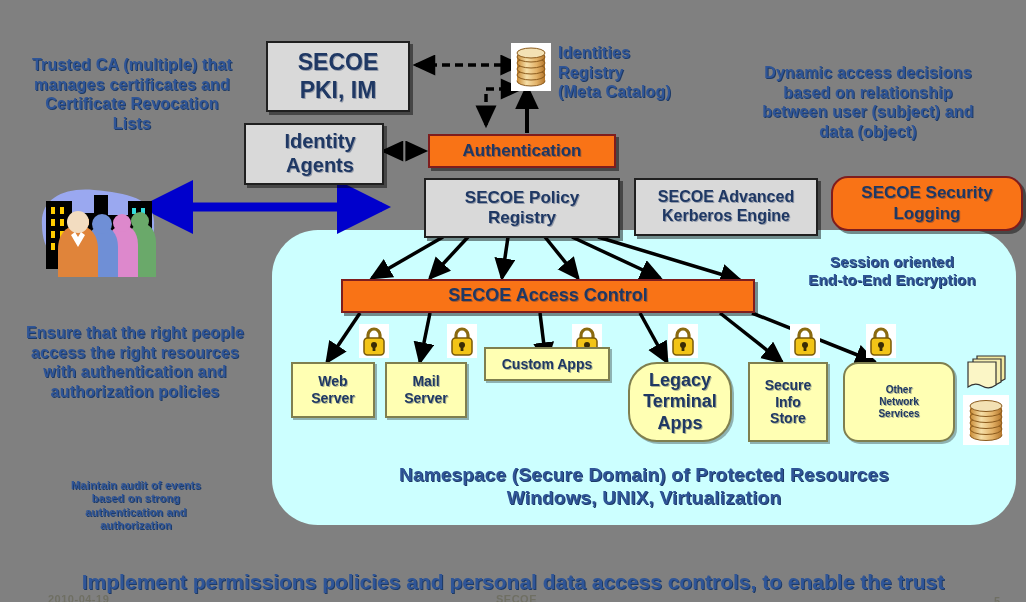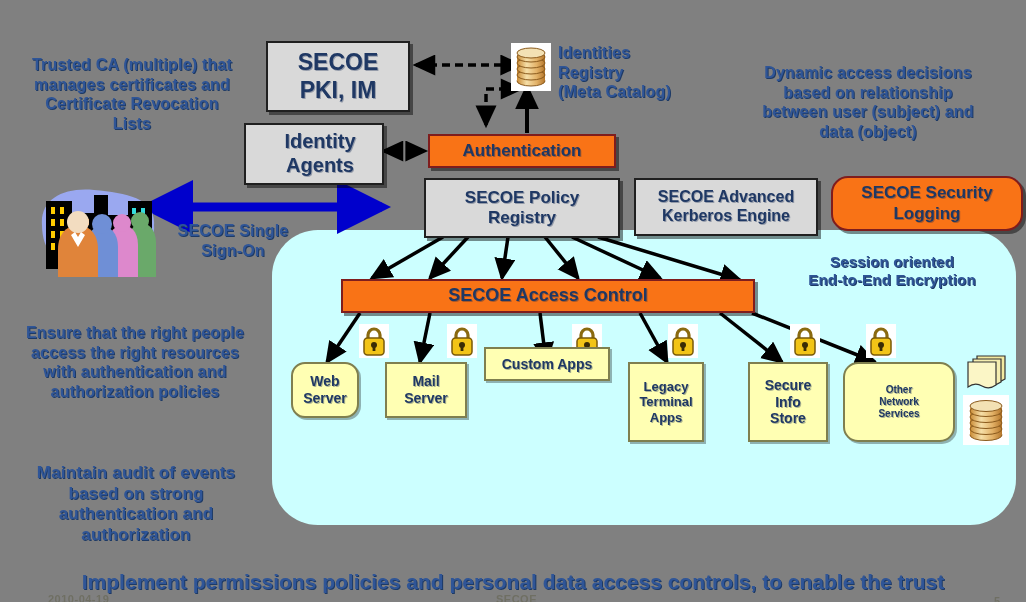--- a/index.html
+++ b/index.html
@@ -262,22 +262,20 @@
         <circle cx="86" cy="42" r="9" fill="#dd88cc"></circle>
         <path d="M50,66 c0-14 8-21 16-21 c8,0 16,7 16,21 l0,30 l-32,0 z" fill="#6f8fd6"></path>
         <circle cx="66" cy="43" r="10" fill="#6f8fd6"></circle>
         <path d="M22,68 c0-16 10-24 20-24 c10,0 20,8 20,24 l0,28 l-40,0 z" fill="#e0843a"></path>
         <circle cx="42" cy="41" r="11" fill="#f2dcc0"></circle>
         <path d="M35,54 l7,12 l7,-12 l-4,-3 l-3,5 l-3,-5 z" fill="#ffffff"></path>
       </g>
     </svg>
   </div>
 
-  <div class="caption" style="left:163px; top:186px; width:140px; font-size:16px;">SECOE Single
-Sign-On</div>
 
   <div class="box box-yellow" style="left:341px; top:244px; width:414px; height:34px; font-size:18px;">SECOE Access Control</div>
 
   <div class="caption" style="left:785px; top:218px; width:214px; font-size:15px;">Session oriented
 End-to-End  Encryption</div>
 
   <div class="padlock" style="left:359px; top:289px;">
     <svg width="30" height="34" viewBox="0 0 30 34">
         <g>
       <path d="M9,15 v-4 a6,6 0 0 1 12,0 v4" fill="none" stroke="#8a6a10" stroke-width="3.2"></path>
@@ -331,29 +329,29 @@
     <svg width="30" height="34" viewBox="0 0 30 34">
         <g>
       <path d="M9,15 v-4 a6,6 0 0 1 12,0 v4" fill="none" stroke="#8a6a10" stroke-width="3.2"></path>
       <rect x="5" y="14" width="20" height="17" rx="3.5" fill="#f2c417" stroke="#7a5a08" stroke-width="1.5"></rect>
       <circle cx="15" cy="21" r="3" fill="#3a2c05"></circle>
           <rect x="13.6" y="21" width="2.8" height="6" fill="#3a2c05"></rect>
     </g>
       </svg>
   </div>
 
-  <div class="box box-lightyellow" style="left:291px; top:327px; width:68px; height:56px; font-size:14px;border-radius:14px;">Web
+  <div class="box box-lightyellow" style="left:291px; top:327px; width:84px; height:56px; font-size:14px;">Web
 Server</div>
 
   <div class="box box-lightyellow" style="left:385px; top:327px; width:82px; height:56px; font-size:14px;">Mail
 Server</div>
 
   <div class="box box-lightyellow" style="left:484px; top:312px; width:126px; height:34px; font-size:14px;">Custom Apps</div>
 
-  <div class="box box-lightyellow" style="left:628px; top:327px; width:76px; height:80px; font-size:13px;">Legacy
+  <div class="box box-lightyellow" style="left:628px; top:327px; width:104px; height:80px; font-size:18px;border-radius:29px;">Legacy
 Terminal
 Apps</div>
 
   <div class="box box-lightyellow" style="left:748px; top:327px; width:80px; height:80px; font-size:14px;">Secure
 Info
 Store</div>
 
   <div class="box box-lightyellow" style="left:843px; top:327px; width:112px; height:80px; font-size:10px;border-radius:15px;">Other
 Network
 Services</div>
@@ -383,27 +381,29 @@
         <rect x="7" y="13" width="32" height="27" fill="url(#dbg2)" stroke="none"></rect>
         <ellipse cx="23" cy="34" rx="16" ry="5.5" fill="url(#dbg2)"></ellipse>
         <ellipse cx="23" cy="28" rx="16" ry="5.5" fill="url(#dbg2)"></ellipse>
         <ellipse cx="23" cy="22" rx="16" ry="5.5" fill="url(#dbg2)"></ellipse>
         <ellipse cx="23" cy="16" rx="16" ry="5.5" fill="url(#dbg2)"></ellipse>
         <ellipse cx="23" cy="11" rx="16" ry="5.5" fill="#f3e1b4"></ellipse>
       </g>
     </svg>
   </div>
 
+  <div class="caption" style="left:290px; top:428px; width:708px; font-size:19px;">Namespace (Secure Domain) of Protected Resources
+Windows, UNIX, Virtualization</div>
 
   <div class="caption" style="left:4px; top:288px; width:262px; font-size:16px;">Ensure that the right people
 access the right resources
 with authentication and
 authorization  policies</div>
 
-  <div class="caption" style="left:14px; top:428px; width:244px; font-size:17px;">Maintain audit of events
+  <div class="caption" style="left:14px; top:444px; width:244px; font-size:11px;">Maintain audit of events
 based on strong
 authentication and
 authorization</div>
 
   <div class="faint" style="left:48px; top:558px;">2010-04-19</div>
   <div class="faint" style="left:496px; top:558px;">SECOE</div>
   <div class="faint" style="left:994px; top:560px;">5</div>
 
   <div id="bottom-caption">Implement permissions policies and personal data access controls, to enable the trust
 and security needed for mission critical applications</div>

